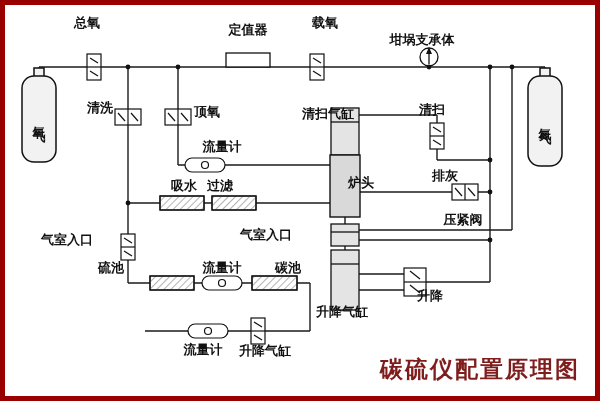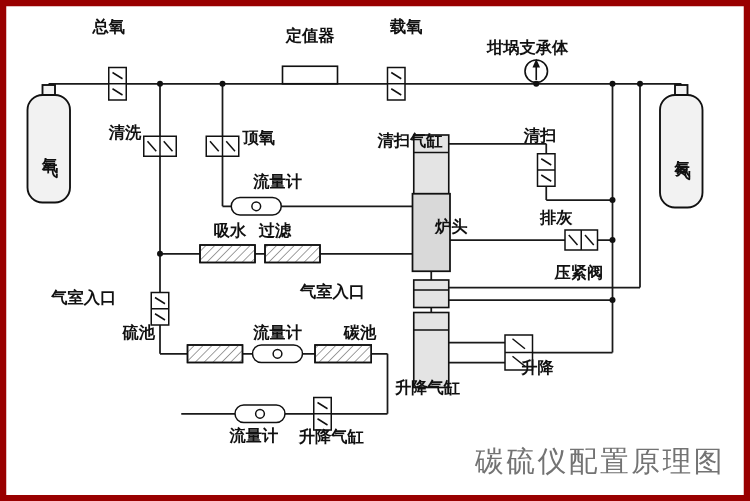--- a/index.html
+++ b/index.html
@@ -27,24 +27,24 @@
     font-weight:bold;
     font-size:13px;
     color:#111;
     writing-mode:vertical-rl;
     letter-spacing:3px;
     line-height:1;
   }
   .title {
     position:absolute;
     right:20px; bottom:16px;
-    font-weight:normal;
+    font-weight:bold;
     font-size:23px;
     letter-spacing:2px;
-    color:#737373;
+    color:#7f1d1d;
   }
 </style>
 </head>
 <body>
 
 <div class="frame">
 
   <svg class="diagram" viewBox="0 0 600 401">
     <defs>
       <pattern id="hatch" width="5" height="5" patternUnits="userSpaceOnUse" patternTransform="rotate(45)">

